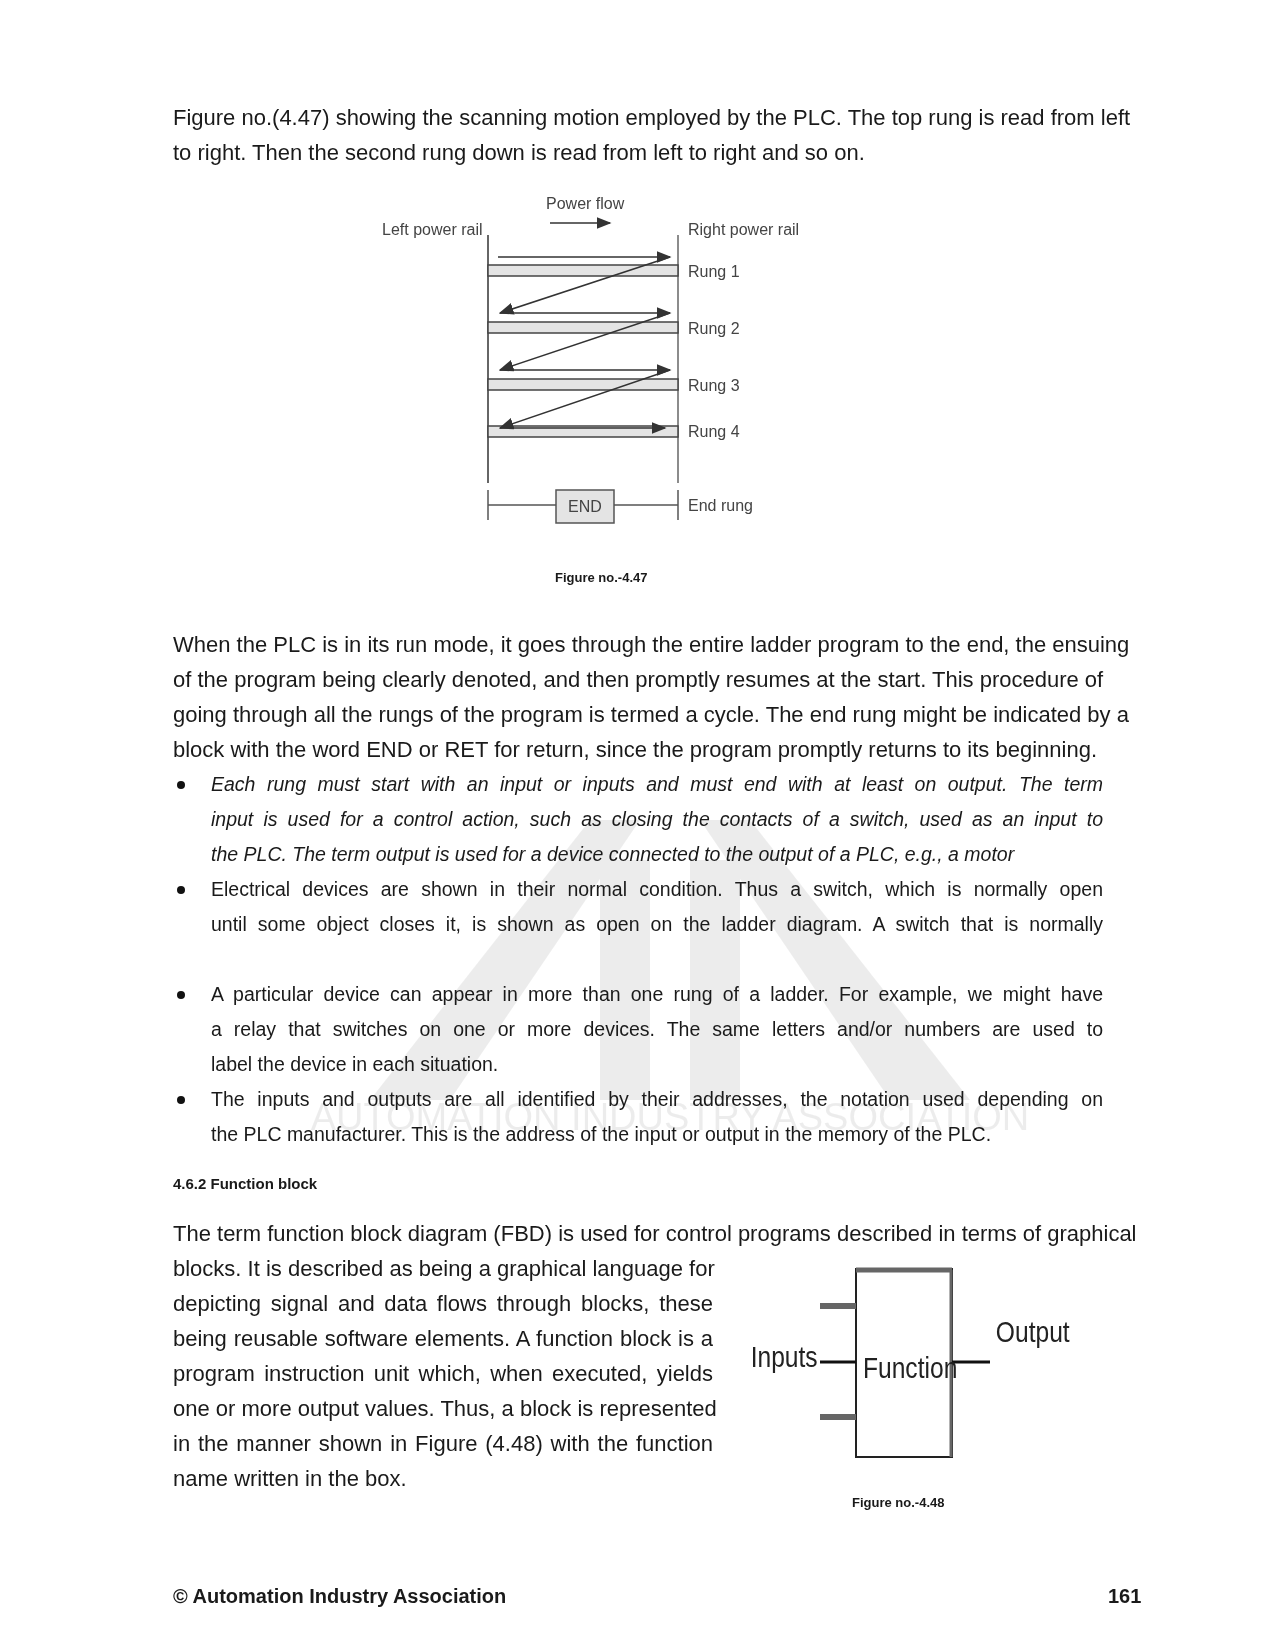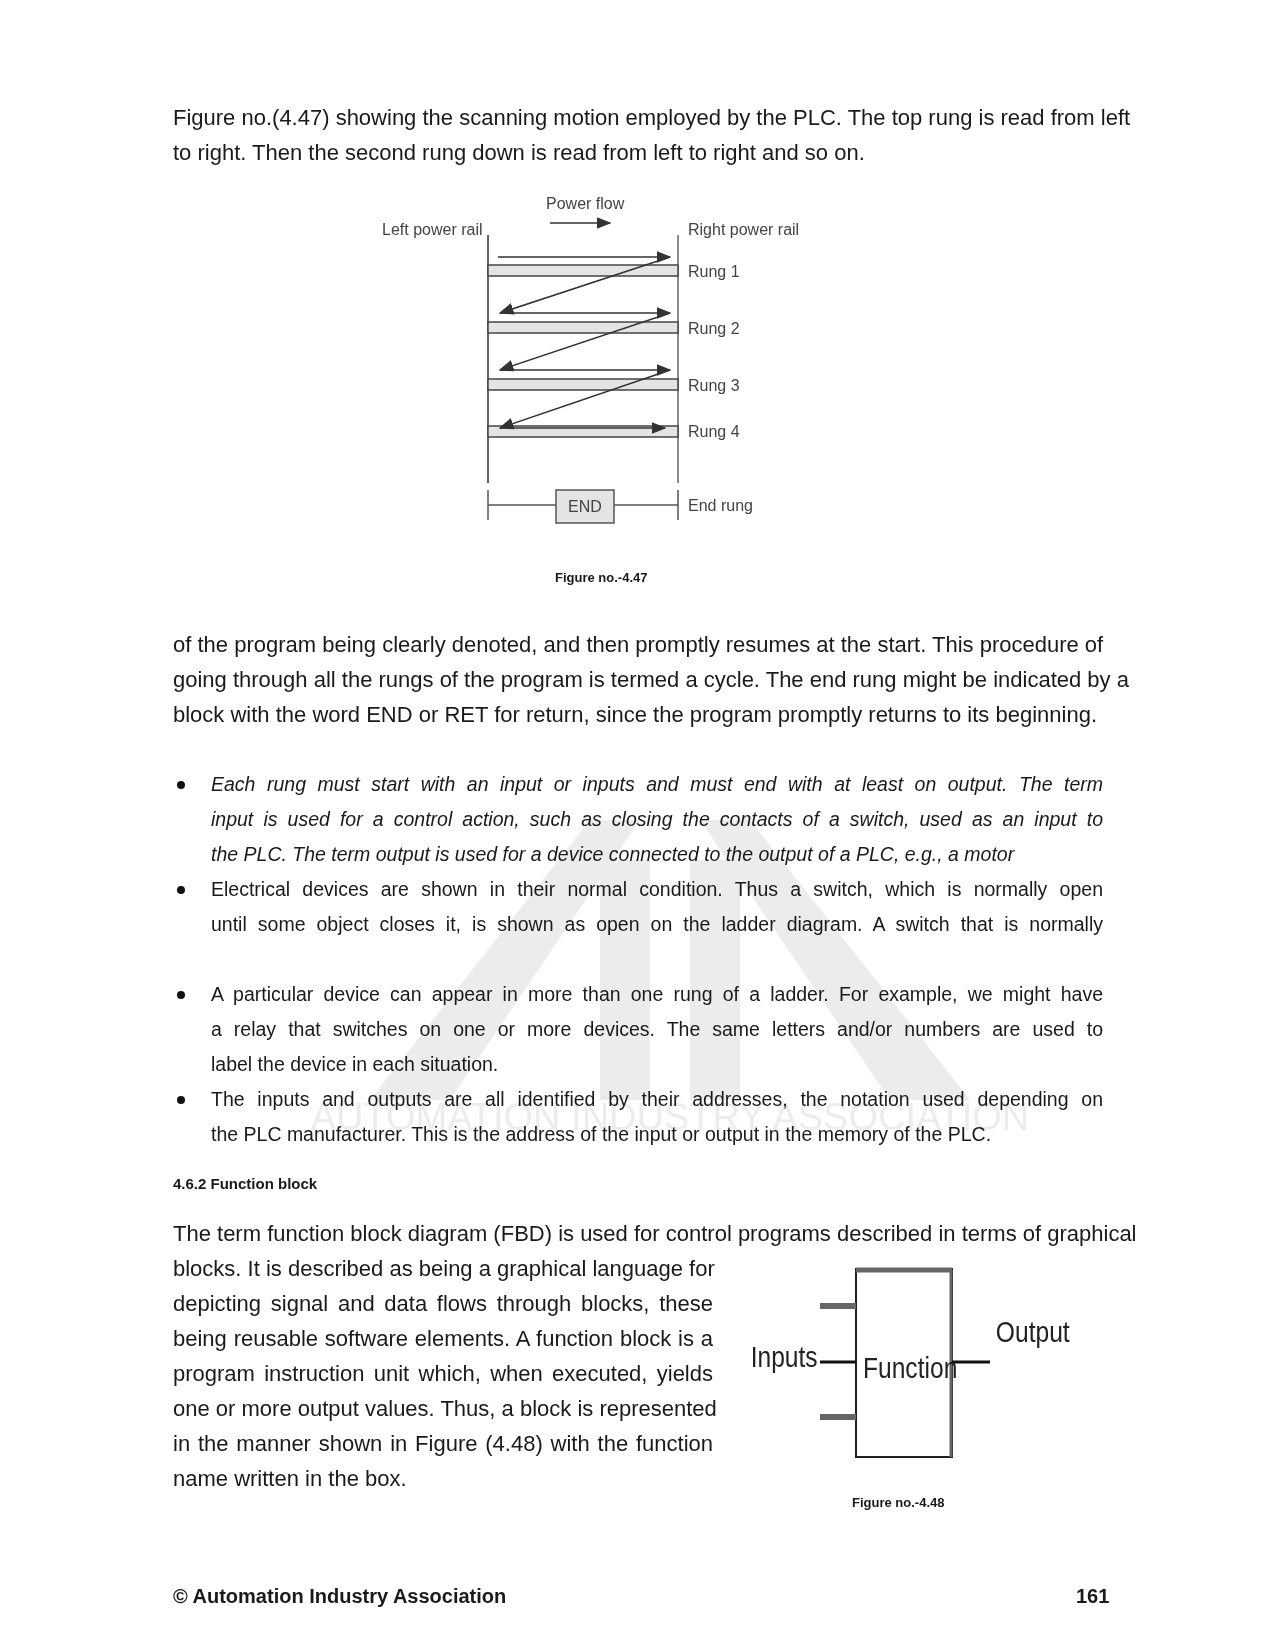--- a/index.html
+++ b/index.html
@@ -80,20 +80,21 @@
     <line x1="118" y1="320" x2="186" y2="320" stroke="#555" stroke-width="1.5"></line>
     <line x1="244" y1="320" x2="308" y2="320" stroke="#555" stroke-width="1.5"></line>
     <rect x="186" y="305" width="58" height="33" fill="#e4e4e4" stroke="#555" stroke-width="1.5"></rect>
     <text class="diag-label" x="215" y="327" text-anchor="middle">END</text>
     <text class="diag-label" x="318" y="326">End rung</text>
   </g>
 </svg>
 <div class="caption" style="left:555px; top:570px;">Figure no.-4.47</div>
 
 <div class="txt" style="top:627px;">
+  <span class="line">When the PLC is in its run mode, it goes through the entire ladder program to the end, the ensuing</span>
   <span class="line">of the program being clearly denoted, and then promptly resumes at the start. This procedure of</span>
   <span class="line">going through all the rungs of the program is termed a cycle. The end rung might be indicated by a</span>
   <span class="line last">block with the word END or RET for return, since the program promptly returns to its beginning.</span>
 </div>
 
 <div class="bullet-row" style="top:767px;font-style:italic;">
   <span class="bullet-dot" style="top:14px;"></span>
   <div class="bullet-text">
     <span class="line">Each rung must start with an input or inputs and must end with at least on output. The term</span>
     <span class="line">input is used for a control action, such as closing the contacts of a switch, used as an input to</span>
@@ -146,13 +147,13 @@
   <line x1="80" y1="100" x2="116" y2="100" stroke="#111" stroke-width="3"></line>
   <line x1="80" y1="155" x2="116" y2="155" stroke="#666" stroke-width="6"></line>
   <line x1="212" y1="100" x2="250" y2="100" stroke="#111" stroke-width="3"></line>
   <text x="10" y="105" font-family="Liberation Sans, sans-serif" font-size="30" fill="#222" transform="scale(0.82,1) translate(3,0)">Inputs</text>
   <text x="150" y="116" font-family="Liberation Sans, sans-serif" font-size="30" fill="#222" transform="scale(0.82,1)">Function</text>
   <text x="312" y="80" font-family="Liberation Sans, sans-serif" font-size="30" fill="#222" transform="scale(0.82,1)">Output</text>
 </svg>
 <div class="caption" style="left:852px; top:1495px;">Figure no.-4.48</div>
 
 <div class="footer" style="left:173px; top:1585px;">© Automation Industry Association</div>
-<div class="footer" style="left:1076px; top:1585px;">161</div>
+<div class="footer" style="left:1108px; top:1585px;">161</div>
 
 </body></html>

